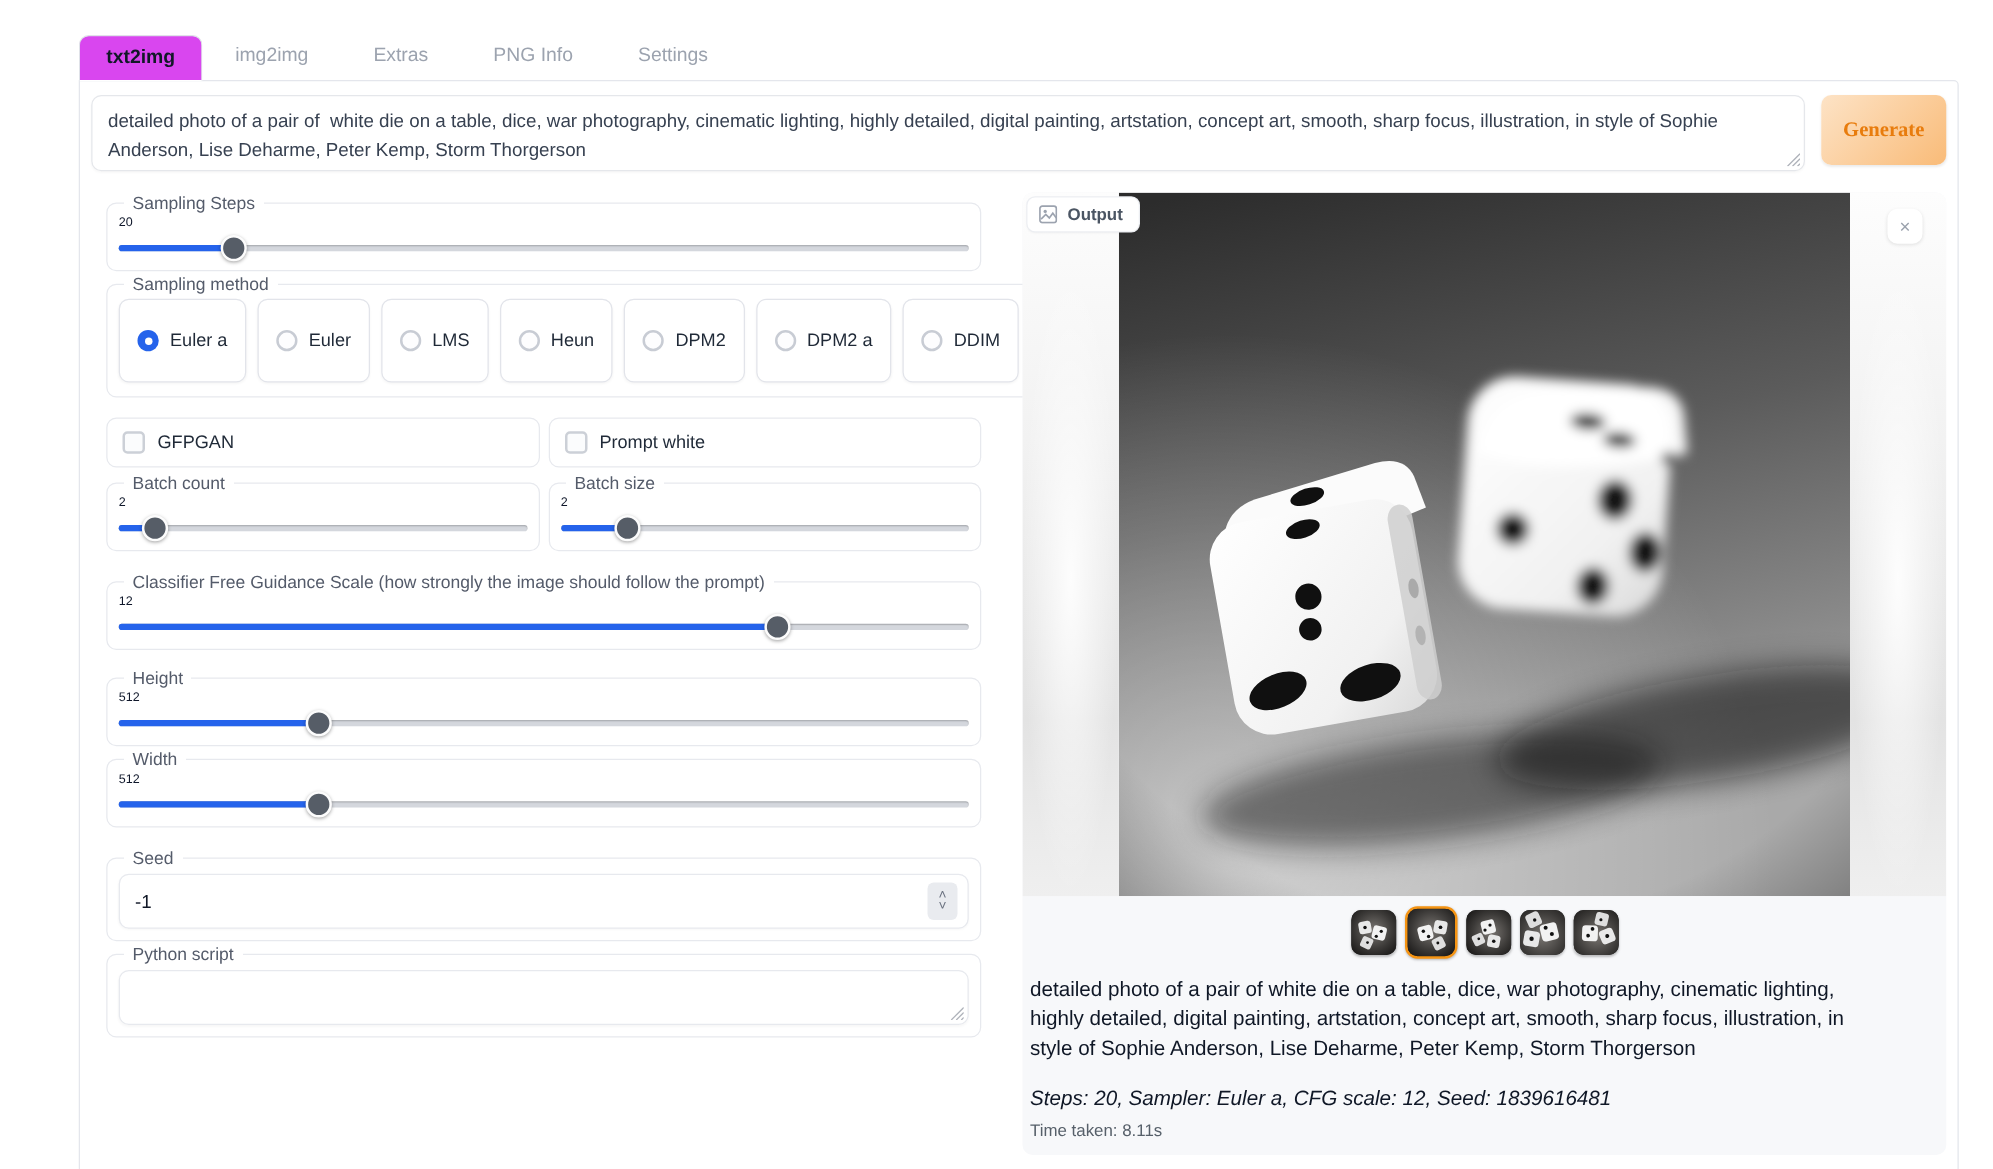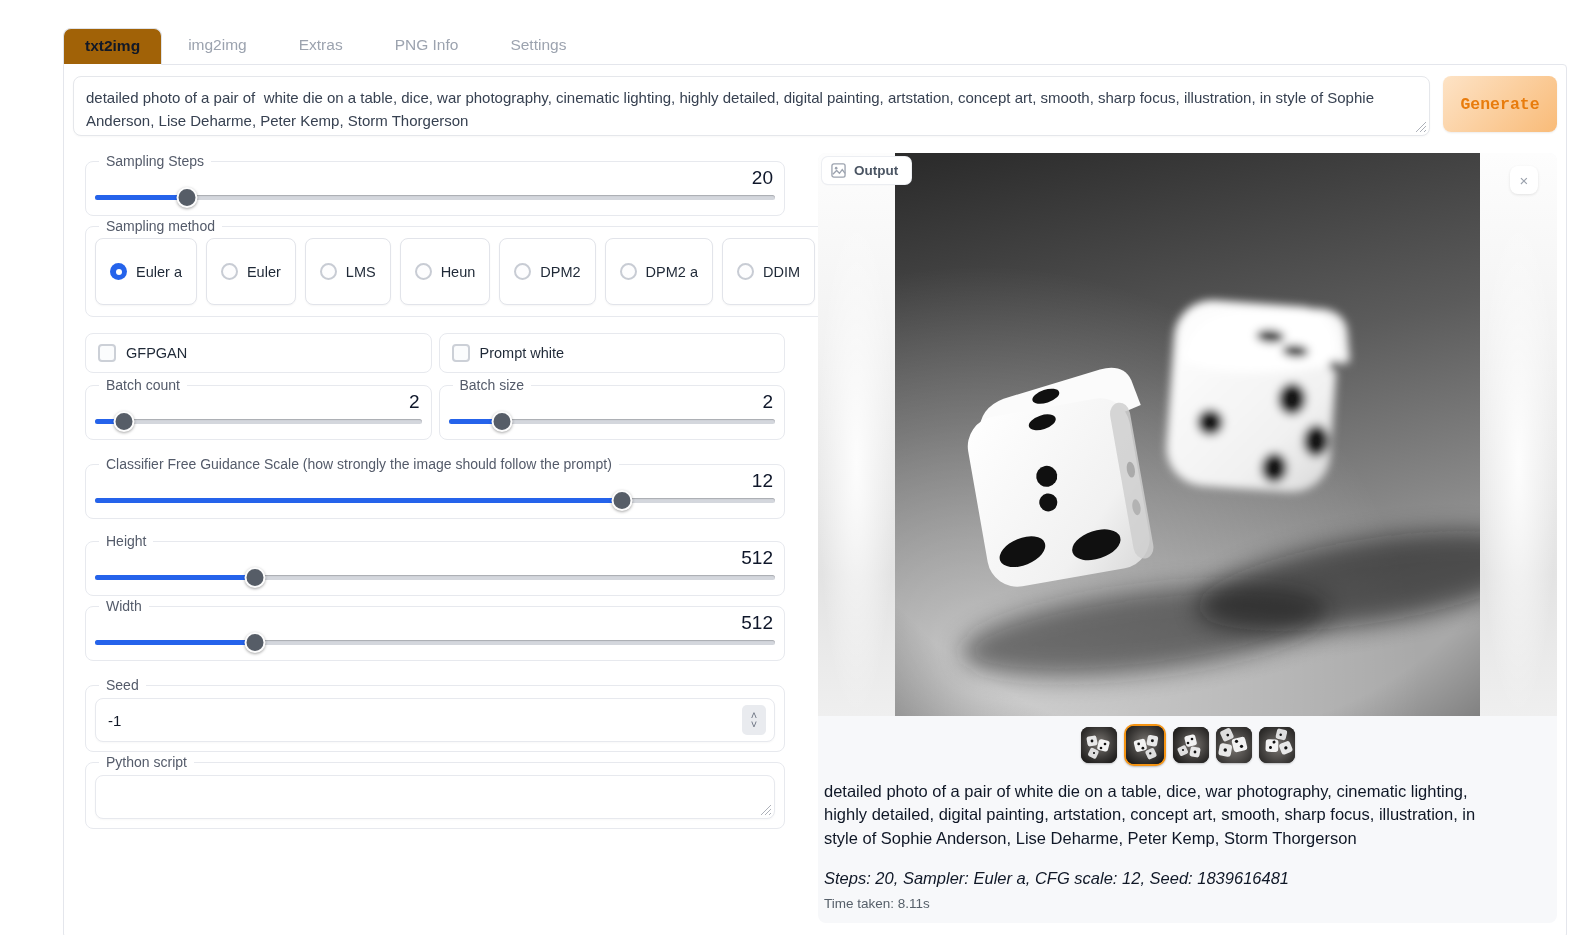--- a/index.html
+++ b/index.html
@@ -4,50 +4,50 @@
 <style>
   * { box-sizing: border-box; margin: 0; padding: 0; }
   html,body { width:1594px; height:935px; background:#ffffff;
     font-family:"Liberation Sans", sans-serif; color:#111827; }
 
   .app { position:absolute; left:63px; top:28px; width:1504px; }
 
   
   .tab-nav { display:flex; position:relative; z-index:2; }
   .tab { padding:8px 26px 9px; font-size:15.5px; color:#9ca3af; cursor:pointer; }
-  .tab.active { background:#a16207; border:1px solid #dfe2e8; border-bottom:1px solid #fff;
+  .tab.active { background:#d946ef; border:1px solid #dfe2e8; border-bottom:1px solid #fff;
     border-radius:8px 8px 0 0; color:#111827; font-weight:700; margin-bottom:-1px; padding:8px 21px 9px; }
 
   .panel { border:1px solid #e4e6ec; border-radius:0 4px 4px 4px; background:#fff;
     padding:11px 9px 14px; min-height:845px; }
 
   
   .prompt-row { display:flex; gap:13px; }
   .prompt-wrap { position:relative; flex:1; border:1px solid #e5e7eb; border-radius:8px;
     background:#fff; box-shadow:0 1px 2px rgba(0,0,0,.03); }
   .prompt-wrap textarea { width:100%; height:54px; border:none; outline:none; resize:none;
     border-radius:8px; padding:9px 24px 8px 12px; font-family:"Liberation Sans",sans-serif;
     font-size:15px; line-height:1.55; color:#374151; background:transparent; }
   .resize-corner { position:absolute; right:3px; bottom:3px; width:11px; height:11px; opacity:.55; }
-  .gen-btn { width:114px; height:56px; border:none; border-radius:8px; cursor:pointer;
+  .gen-btn { width:100px; height:56px; border:none; border-radius:8px; cursor:pointer;
     background:linear-gradient(135deg,#fde3c6 0%,#fbc econ 50%,#f9bb78 100%);
     background:linear-gradient(135deg,#fde3c6 0%,#f9bb78 100%);
-    color:#e87c0d; font-size:16.5px; font-weight:700; font-family:Liberation Mono, monospace;
+    color:#e87c0d; font-size:16.5px; font-weight:700; font-family:Liberation Serif, serif;
     box-shadow:0 1px 2px rgba(0,0,0,.08); }
 
   
   .main-row { display:flex; margin-top:17px; align-items:flex-start; }
   .controls { width:724px; padding:0 12px; flex:none; }
   .fieldset { border:1px solid #e7e9ee; border-radius:8px; padding:0 9px 9px; background:#fff; }
   .fieldset legend { margin-left:4px; padding:0 7px; font-size:14px; color:#545b6a; }
   .row2 { display:flex; gap:7px; }
   .row2 > * { flex:1; }
 
   
-  .slider-value { text-align:right; font-size:19px; color:#0f172a; padding:0 2px 1px 0; line-height:18px; }
+  .slider-value { text-align:left; font-size:10px; color:#0f172a; padding:0 2px 1px 0; line-height:18px; }
   .slider { position:relative; height:18px; cursor:pointer; }
   .slider .track { position:absolute; left:0; right:0; top:7px; height:5px; border-radius:3px;
     background:#d4d7dd; box-shadow:inset 0 1px 1px rgba(0,0,0,.2); }
   .slider .fill { position:absolute; left:0; top:7px; height:5px; border-radius:3px;
     background:#2563eb; width:var(--pct,0%); }
   .slider .handle { position:absolute; top:-1px; width:21px; height:21px; border-radius:50%;
     background:#565d67; border:2px solid #fcfcfc; box-shadow:0 1px 3px rgba(0,0,0,.35);
     left:var(--pct,0%); transform:translateX(-50%); cursor:grab; }
 
   

